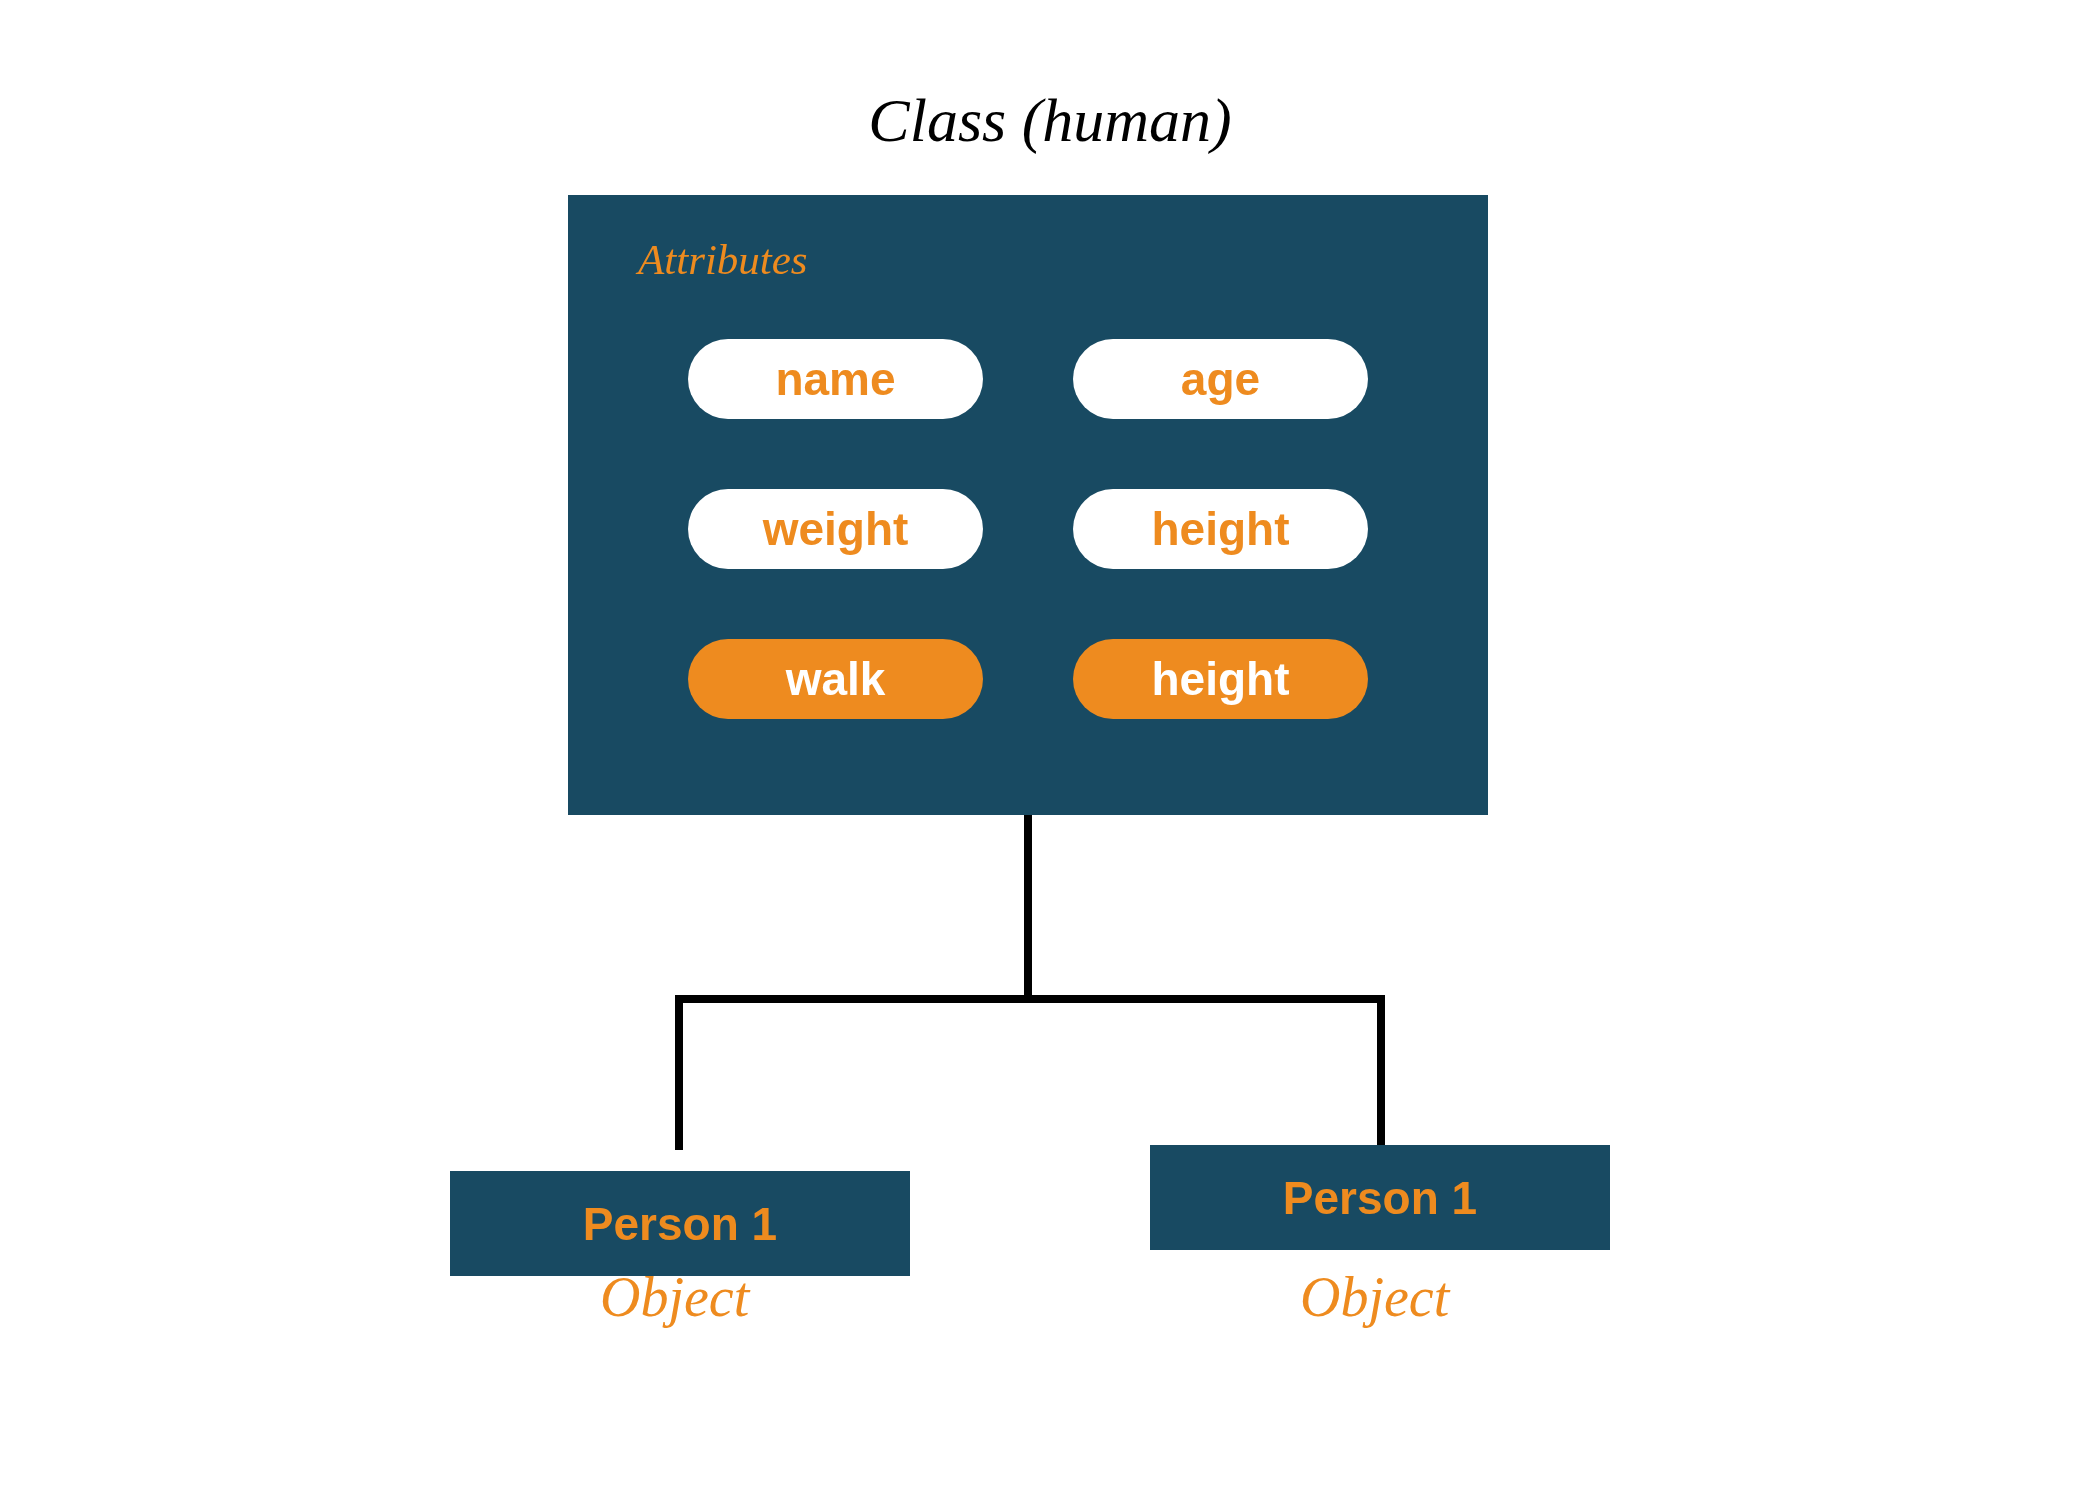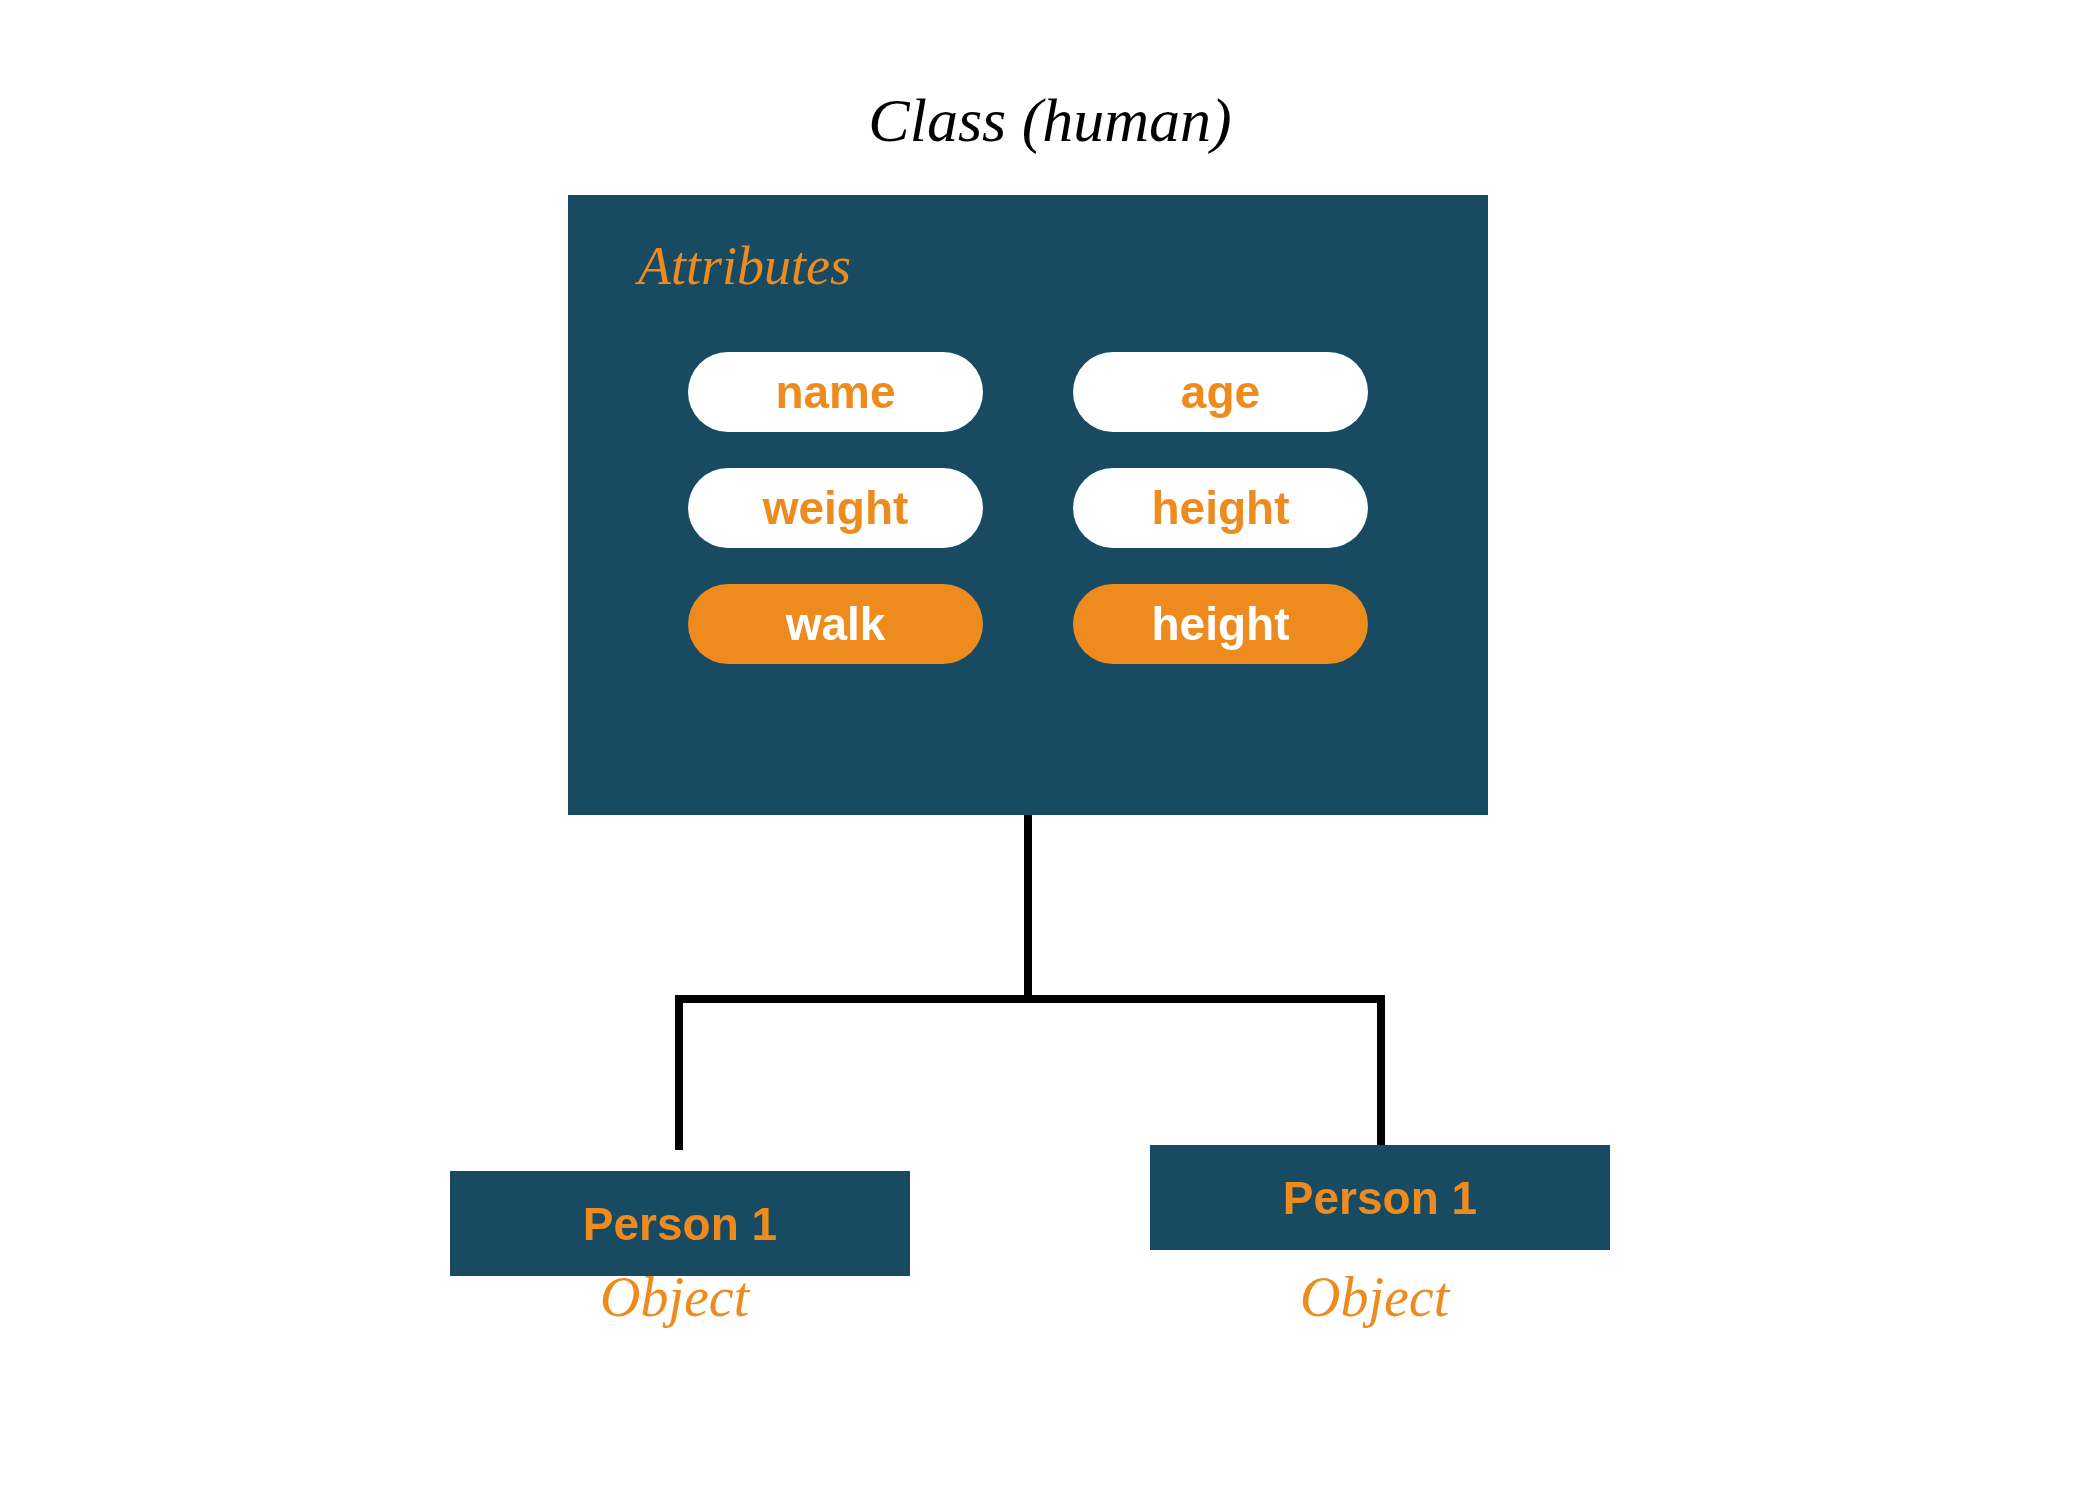--- a/index.html
+++ b/index.html
@@ -35,31 +35,31 @@
       position: absolute;
       top: 195px;
       left: 568px;
       width: 920px;
       height: 620px;
       background: #184a62;
       padding: 40px 60px;
     }
     
     .attributes-label {
-      font-size: 54px;
+      font-size: 43px;
       color: #ee8b1f;
       font-weight: 400;
       margin-bottom: 45px;
       margin-left: 10px;
     }
     
     .pills-grid {
       display: grid;
       grid-template-columns: 1fr 1fr;
-      gap: 36px 90px;
+      gap: 70px 90px;
       padding: 10px 60px 0 60px;
     }
     
     .pill {
       display: flex;
       align-items: center;
       justify-content: center;
       height: 80px;
       border-radius: 40px;
       font-size: 46px;

